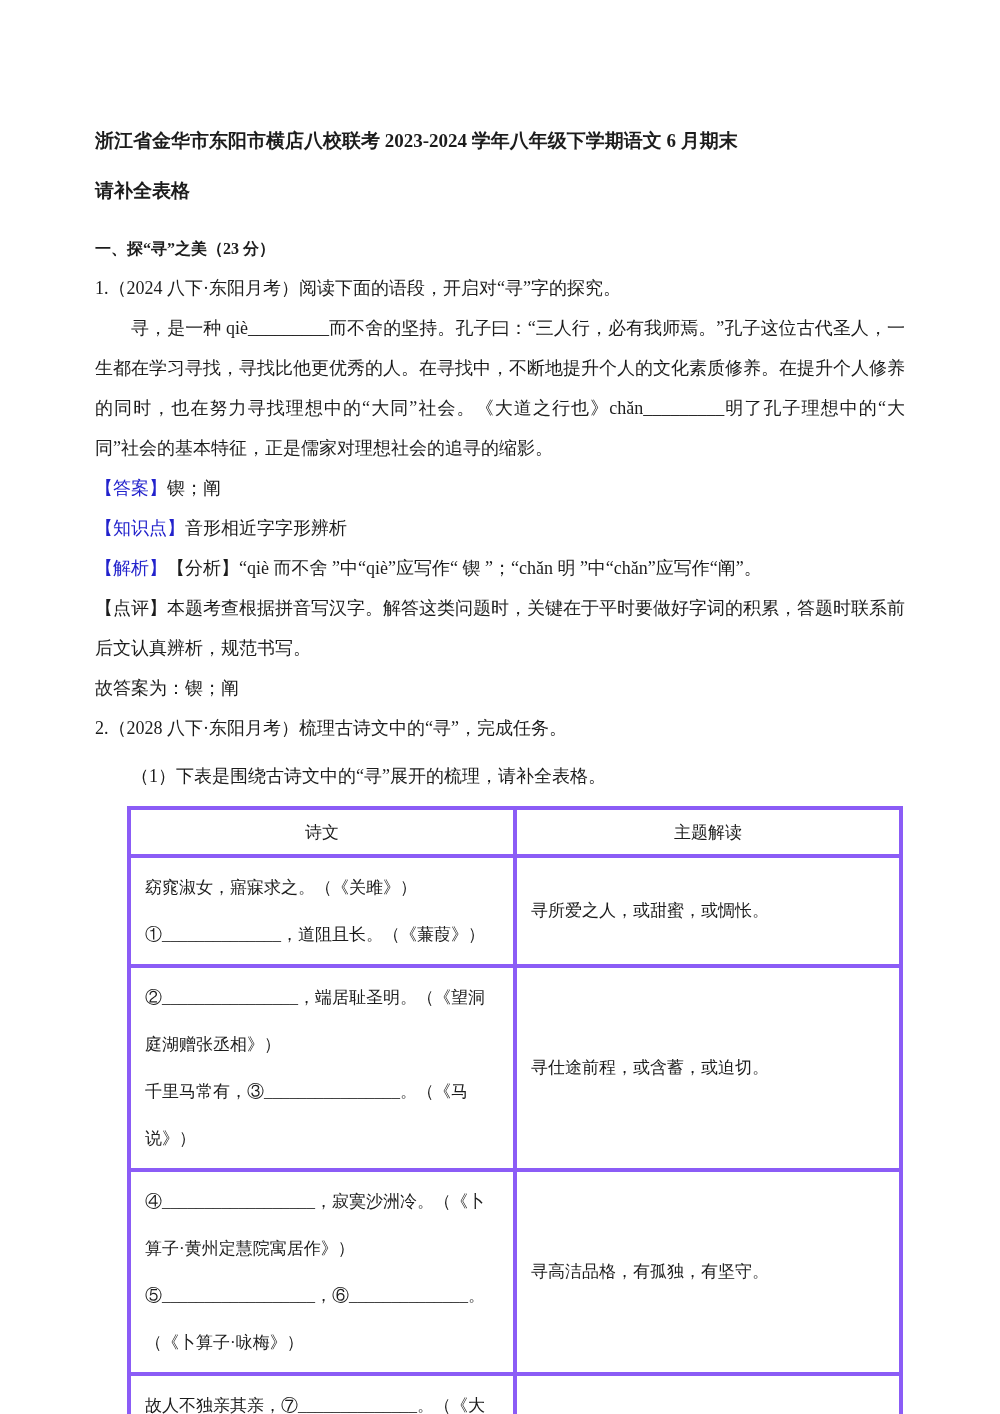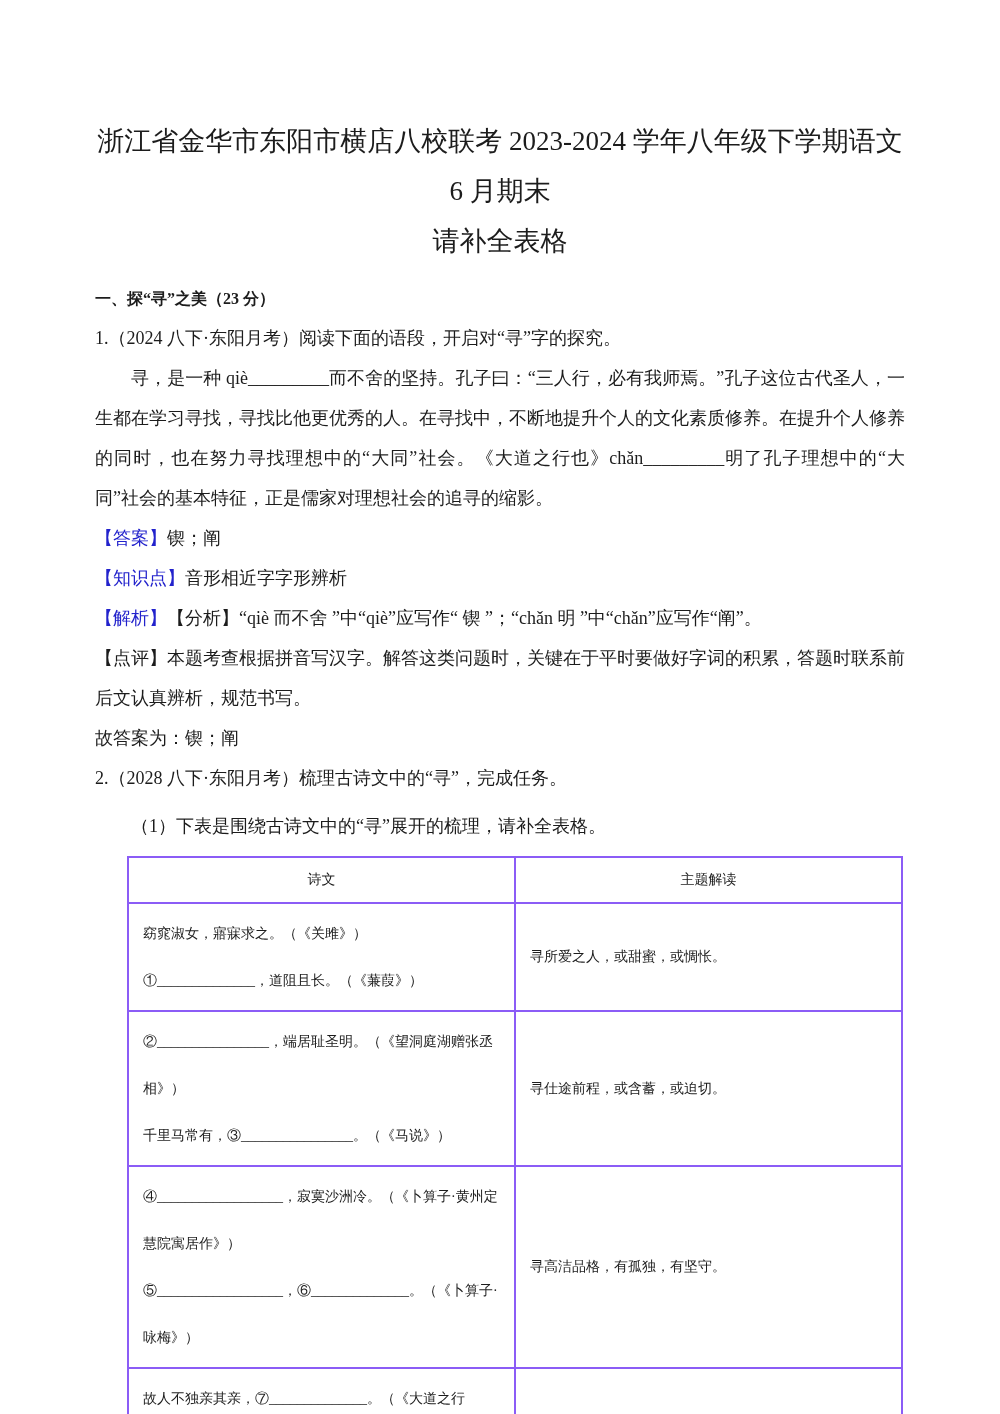--- a/index.html
+++ b/index.html
@@ -5,37 +5,37 @@
   :root{
     --label_blue:#2222cc;
     --ink:#1c1c1c;
   }
   html,body{margin:0;padding:0;background:#ffffff;}
   body{font-family:"Liberation Serif","DejaVu Serif",serif;color:var(--ink);}
   .page{
     width:1000px;height:1414px;box-sizing:border-box;
     padding:116px 95px 0 95px;background:#ffffff;overflow:hidden;
   }
-  .title{margin:0;text-align:center;font-size:27px;font-weight:400;line-height:50px;}
+  .title{margin:0;font-size:19px;font-weight:700;line-height:50px;}
   .title .title-line{display:block;}
   .section-heading{
     margin:16px 0 0 0;font-size:16px;font-weight:700;line-height:34px;
   }
   .para{margin:0;font-size:18px;line-height:40px;text-align:justify;font-family:Liberation Serif, serif;}
   .stem{margin-top:2px;}
   .passage{text-indent:2em;}
   .blue{color:var(--label_blue);}
   .indent1{padding-left:2em;}
   .poem-table{
     border-collapse:collapse;width:776px;margin:10px 0 0 32px;
     table-layout:fixed;
   }
   .poem-table th,.poem-table td{
-    border:2px solid #8b5cf6;font-weight:400;
-    font-size:14px;padding:6px 14px;vertical-align:middle;margin-left:34px;
+    border:4px solid #8b5cf6;font-weight:400;
+    font-size:17px;padding:6px 14px;vertical-align:middle;margin-left:34px;
   }
   .poem-table th{height:40px;text-align:center;padding:2px;}
   .poem-cell{width:565px;line-height:47px;white-space:pre-line;text-align:left;}
   .theme-cell{line-height:44px;text-align:left;padding:6px 8px 6px 12px;}
   .part-line{margin-top:8px;}
 </style>
 </head>
 <body>
 
 <div class="page">

